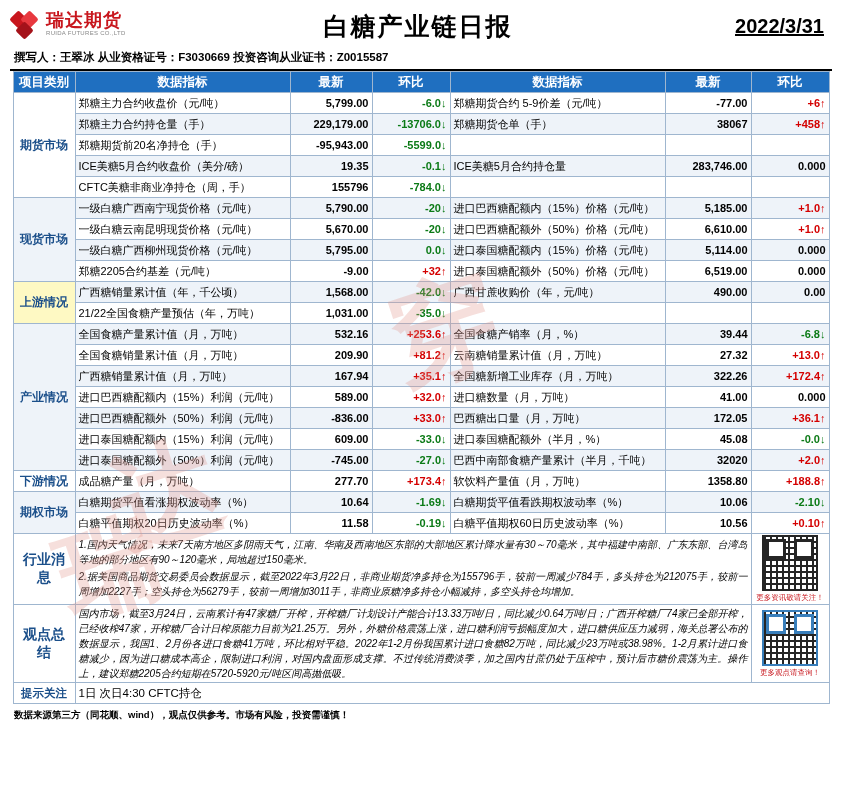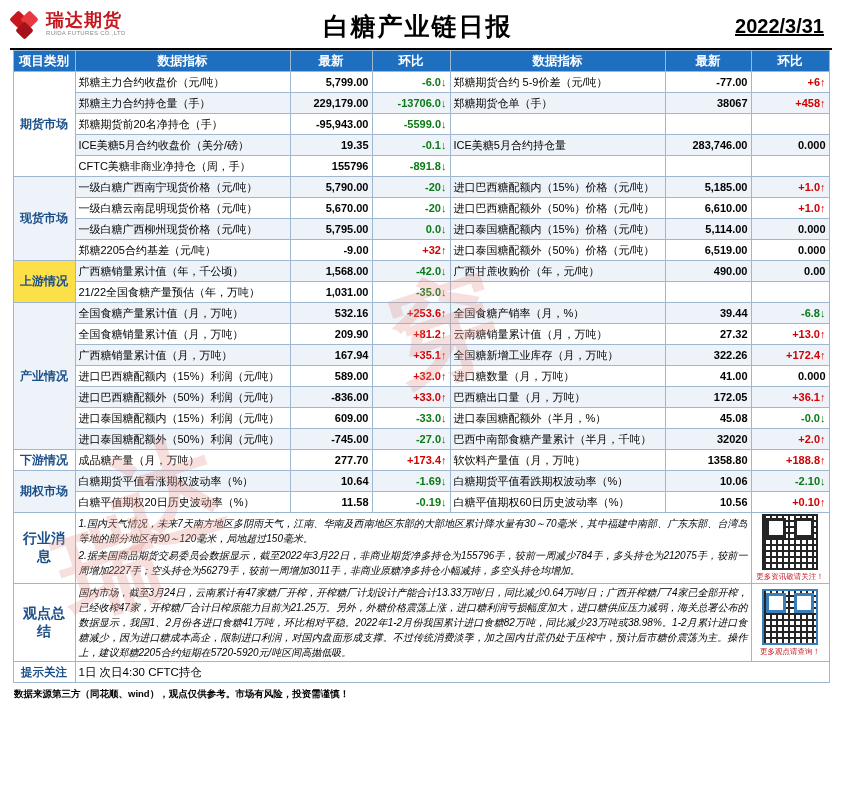--- a/index.html
+++ b/index.html
@@ -243,20 +243,21 @@
       </div>
       <div class="brand-text">
         <div class="brand-cn">瑞达期货</div>
         <div class="brand-en">RUIDA FUTURES CO.,LTD</div>
       </div>
     </div>
     <div class="doc-title">白糖产业链日报</div>
     <div class="doc-date">2022/3/31</div>
   </div>
 
+  <div class="byline">撰写人：王翠冰   从业资格证号：F3030669   投资咨询从业证书：Z0015587</div>
   <div class="rule"></div>
 
   <table class="main">
     <colgroup>
       <col style="width:62px">
       <col style="width:215px">
       <col style="width:82px">
       <col style="width:78px">
       <col style="width:215px">
       <col style="width:86px">
@@ -303,21 +304,21 @@
           <td class="lbl">ICE美糖5月合约收盘价（美分/磅）</td>
           <td class="val">19.35</td>
           <td class="chg down">-0.1↓</td>
           <td class="lbl">ICE美糖5月合约持仓量</td>
           <td class="val">283,746.00</td>
           <td class="chg flat">0.000</td>
         </tr>
         <tr>
           <td class="lbl">CFTC美糖非商业净持仓（周，手）</td>
           <td class="val">155796</td>
-          <td class="chg down">-891.8↓</td>
+          <td class="chg down">-784.0↓</td>
           <td class="lbl"></td>
           <td class="val"></td>
           <td class="chg"></td>
         </tr>
         <tr class="zebra">
           <td class="cat" rowspan="4" style="background: rgb(238, 243, 249);">现货市场</td>
           <td class="lbl">一级白糖广西南宁现货价格（元/吨）</td>
           <td class="val">5,790.00</td>
           <td class="chg down">-20↓</td>
           <td class="lbl">进口巴西糖配额内（15%）价格（元/吨）</td>
@@ -342,21 +343,21 @@
         </tr>
         <tr>
           <td class="lbl">郑糖2205合约基差（元/吨）</td>
           <td class="val">-9.00</td>
           <td class="chg up">+32↑</td>
           <td class="lbl">进口泰国糖配额外（50%）价格（元/吨）</td>
           <td class="val">6,519.00</td>
           <td class="chg flat">0.000</td>
         </tr>
         <tr class="zebra">
-          <td class="cat" rowspan="2" style="background: #fde047; text-align: center;">上游情况</td>
+          <td class="cat" rowspan="2" style="background: #fef9c3; text-align: center;">上游情况</td>
           <td class="lbl">广西糖销量累计值（年，千公顷）</td>
           <td class="val">1,568.00</td>
           <td class="chg down">-42.0↓</td>
           <td class="lbl">广西甘蔗收购价（年，元/吨）</td>
           <td class="val">490.00</td>
           <td class="chg flat">0.00</td>
         </tr>
         <tr>
           <td class="lbl">21/22全国食糖产量预估（年，万吨）</td>
           <td class="val">1,031.00</td>

